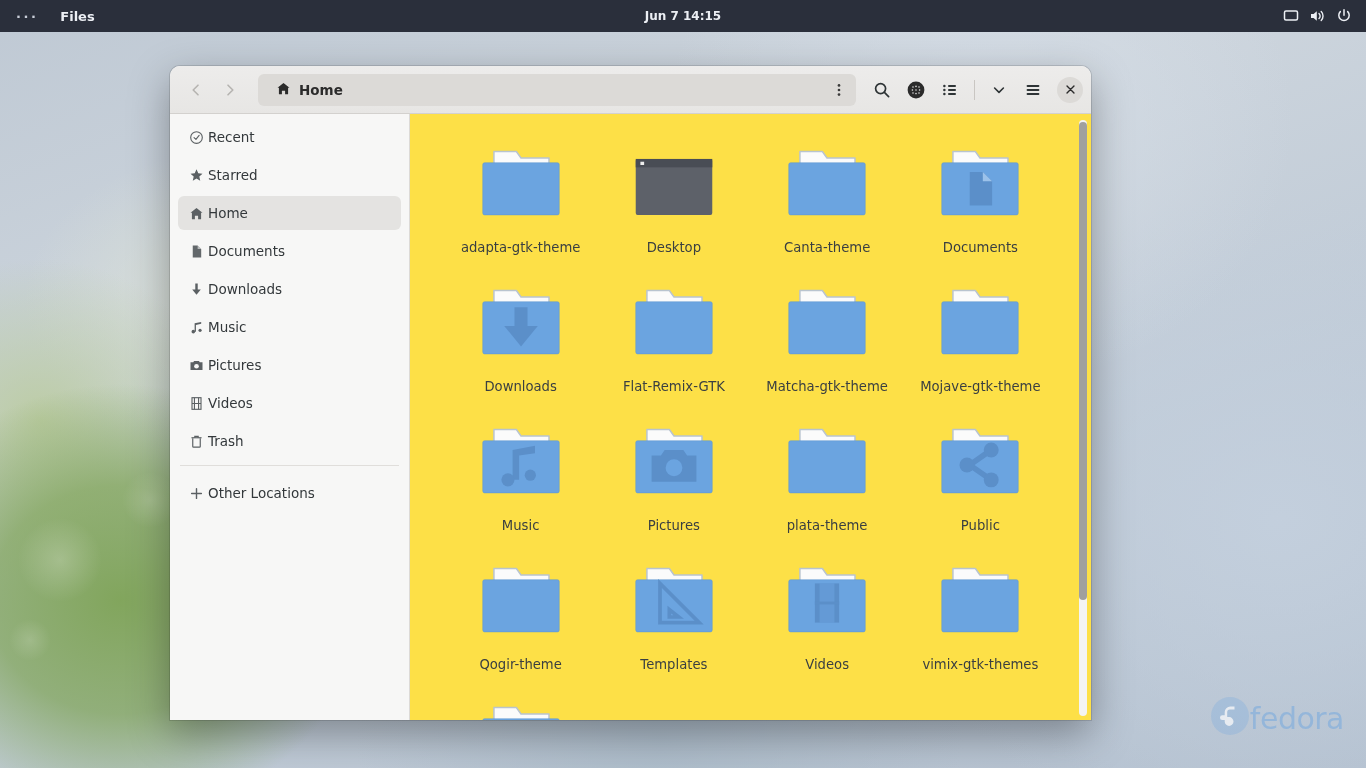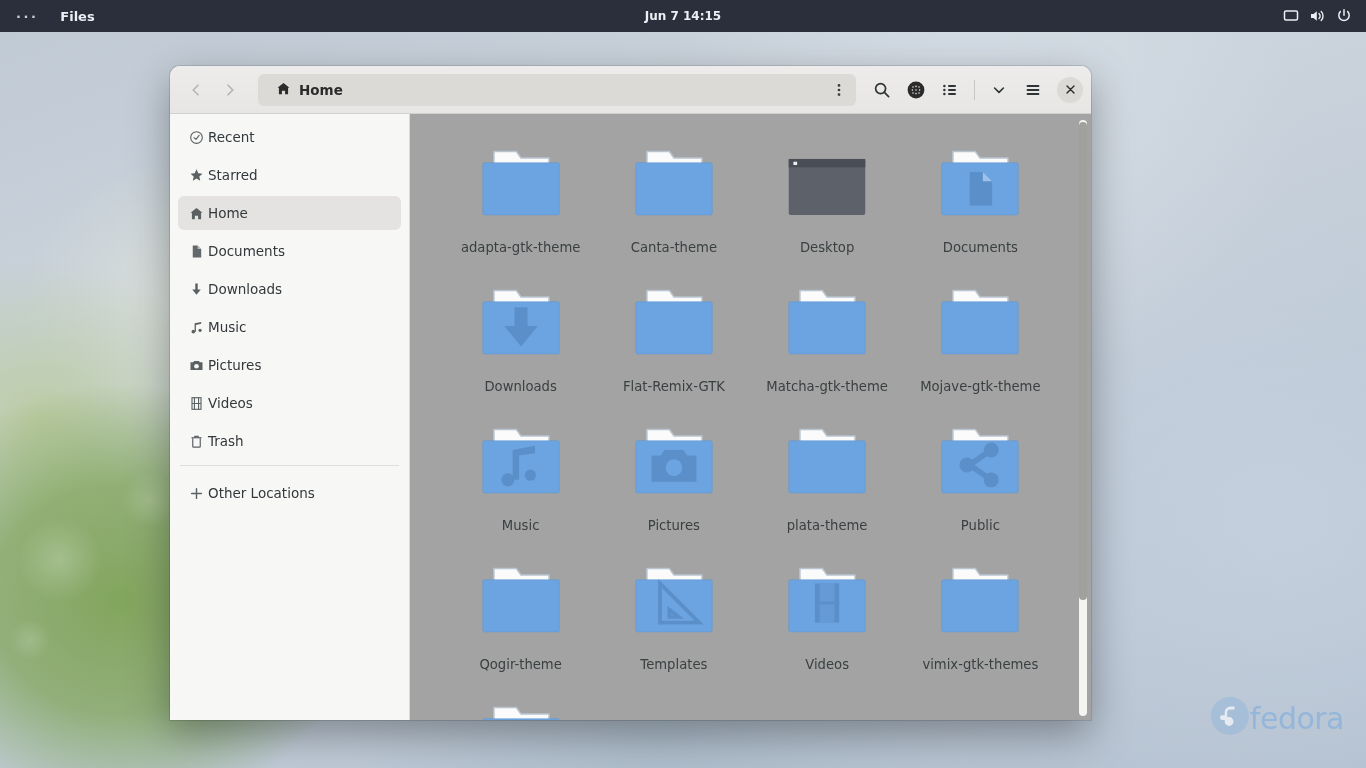--- a/index.html
+++ b/index.html
@@ -140,21 +140,21 @@
   .side-ico {
     width: 16px; height: 16px; flex: 0 0 16px;
     display: flex; align-items: center; justify-content: center;
     color: #5b6063;
   }
   .side-sep { height: 1px; background: #e0dedb; margin: 7px 2px 10px 2px; }
 
   
   #fileview {
     flex: 1 1 auto; position: relative;
-    background: #a3a3a3; overflow: hidden;
+    background: #fde047; overflow: hidden;
   }
   #grid {
     position: absolute; inset: 0;
     padding: 26px 34px 0 34px;
     display: grid;
     grid-template-columns: repeat(4, 1fr);
     grid-auto-rows: 139px;
     align-content: start;
   }
   .cell {
@@ -441,33 +441,33 @@
             <div class="cell">
               <div class="ico"><svg width="96" height="84" viewBox="0 0 102 90">
                   <path d="M22 8h24l5 7h30v10H22z" fill="#fbfbfb" stroke="#b9c4cf" stroke-width="1.6" stroke-linejoin="round"></path>
                   <rect x="10" y="20" width="82" height="56" rx="2" fill="#6ba4e0"></rect>
                   <rect x="10" y="20" width="82" height="56" rx="2" fill="none" stroke="#5a93cf" stroke-width="1" opacity="0.5"></rect>
                 </svg></div>
               <div class="lbl">adapta-gtk-theme</div>
             </div>
             <div class="cell">
               <div class="ico"><svg width="96" height="84" viewBox="0 0 102 90">
-                  <path d="M22 8h24l5 7h30v10H22z" fill="#fbfbfb" stroke="#b9c4cf" stroke-width="1.6" stroke-linejoin="round"></path>
-                  <rect x="10" y="20" width="82" height="56" rx="2" fill="#6ba4e0"></rect>
-                  <rect x="10" y="20" width="82" height="56" rx="2" fill="none" stroke="#5a93cf" stroke-width="1" opacity="0.5"></rect>
-                </svg></div>
-              <div class="lbl">Canta-theme</div>
-            </div>
-            <div class="cell">
-              <div class="ico"><svg width="96" height="84" viewBox="0 0 102 90">
                   <rect x="10" y="16" width="82" height="60" rx="2" fill="#5d6169"></rect>
                   <rect x="10" y="16" width="82" height="9" fill="#494d55"></rect>
                   <rect x="15" y="19" width="4" height="3.5" fill="#eeeeee"></rect>
                 </svg></div>
               <div class="lbl">Desktop</div>
+            </div>
+            <div class="cell">
+              <div class="ico"><svg width="96" height="84" viewBox="0 0 102 90">
+                  <path d="M22 8h24l5 7h30v10H22z" fill="#fbfbfb" stroke="#b9c4cf" stroke-width="1.6" stroke-linejoin="round"></path>
+                  <rect x="10" y="20" width="82" height="56" rx="2" fill="#6ba4e0"></rect>
+                  <rect x="10" y="20" width="82" height="56" rx="2" fill="none" stroke="#5a93cf" stroke-width="1" opacity="0.5"></rect>
+                </svg></div>
+              <div class="lbl">Canta-theme</div>
             </div>
             <div class="cell">
               <div class="ico"><svg width="96" height="84" viewBox="0 0 102 90">
                   <path d="M22 8h24l5 7h30v10H22z" fill="#fbfbfb" stroke="#b9c4cf" stroke-width="1.6" stroke-linejoin="round"></path>
                   <rect x="10" y="20" width="82" height="56" rx="2" fill="#6ba4e0"></rect>
                   <path d="M40 30h14l10 10v26H40z" fill="#5b8fc9"></path>
                   <path d="M54 30l10 10H54z" fill="#9cc2ea"></path>
                   <rect x="10" y="20" width="82" height="56" rx="2" fill="none" stroke="#5a93cf" stroke-width="1" opacity="0.5"></rect>
                 </svg></div>
               <div class="lbl">Documents</div>

